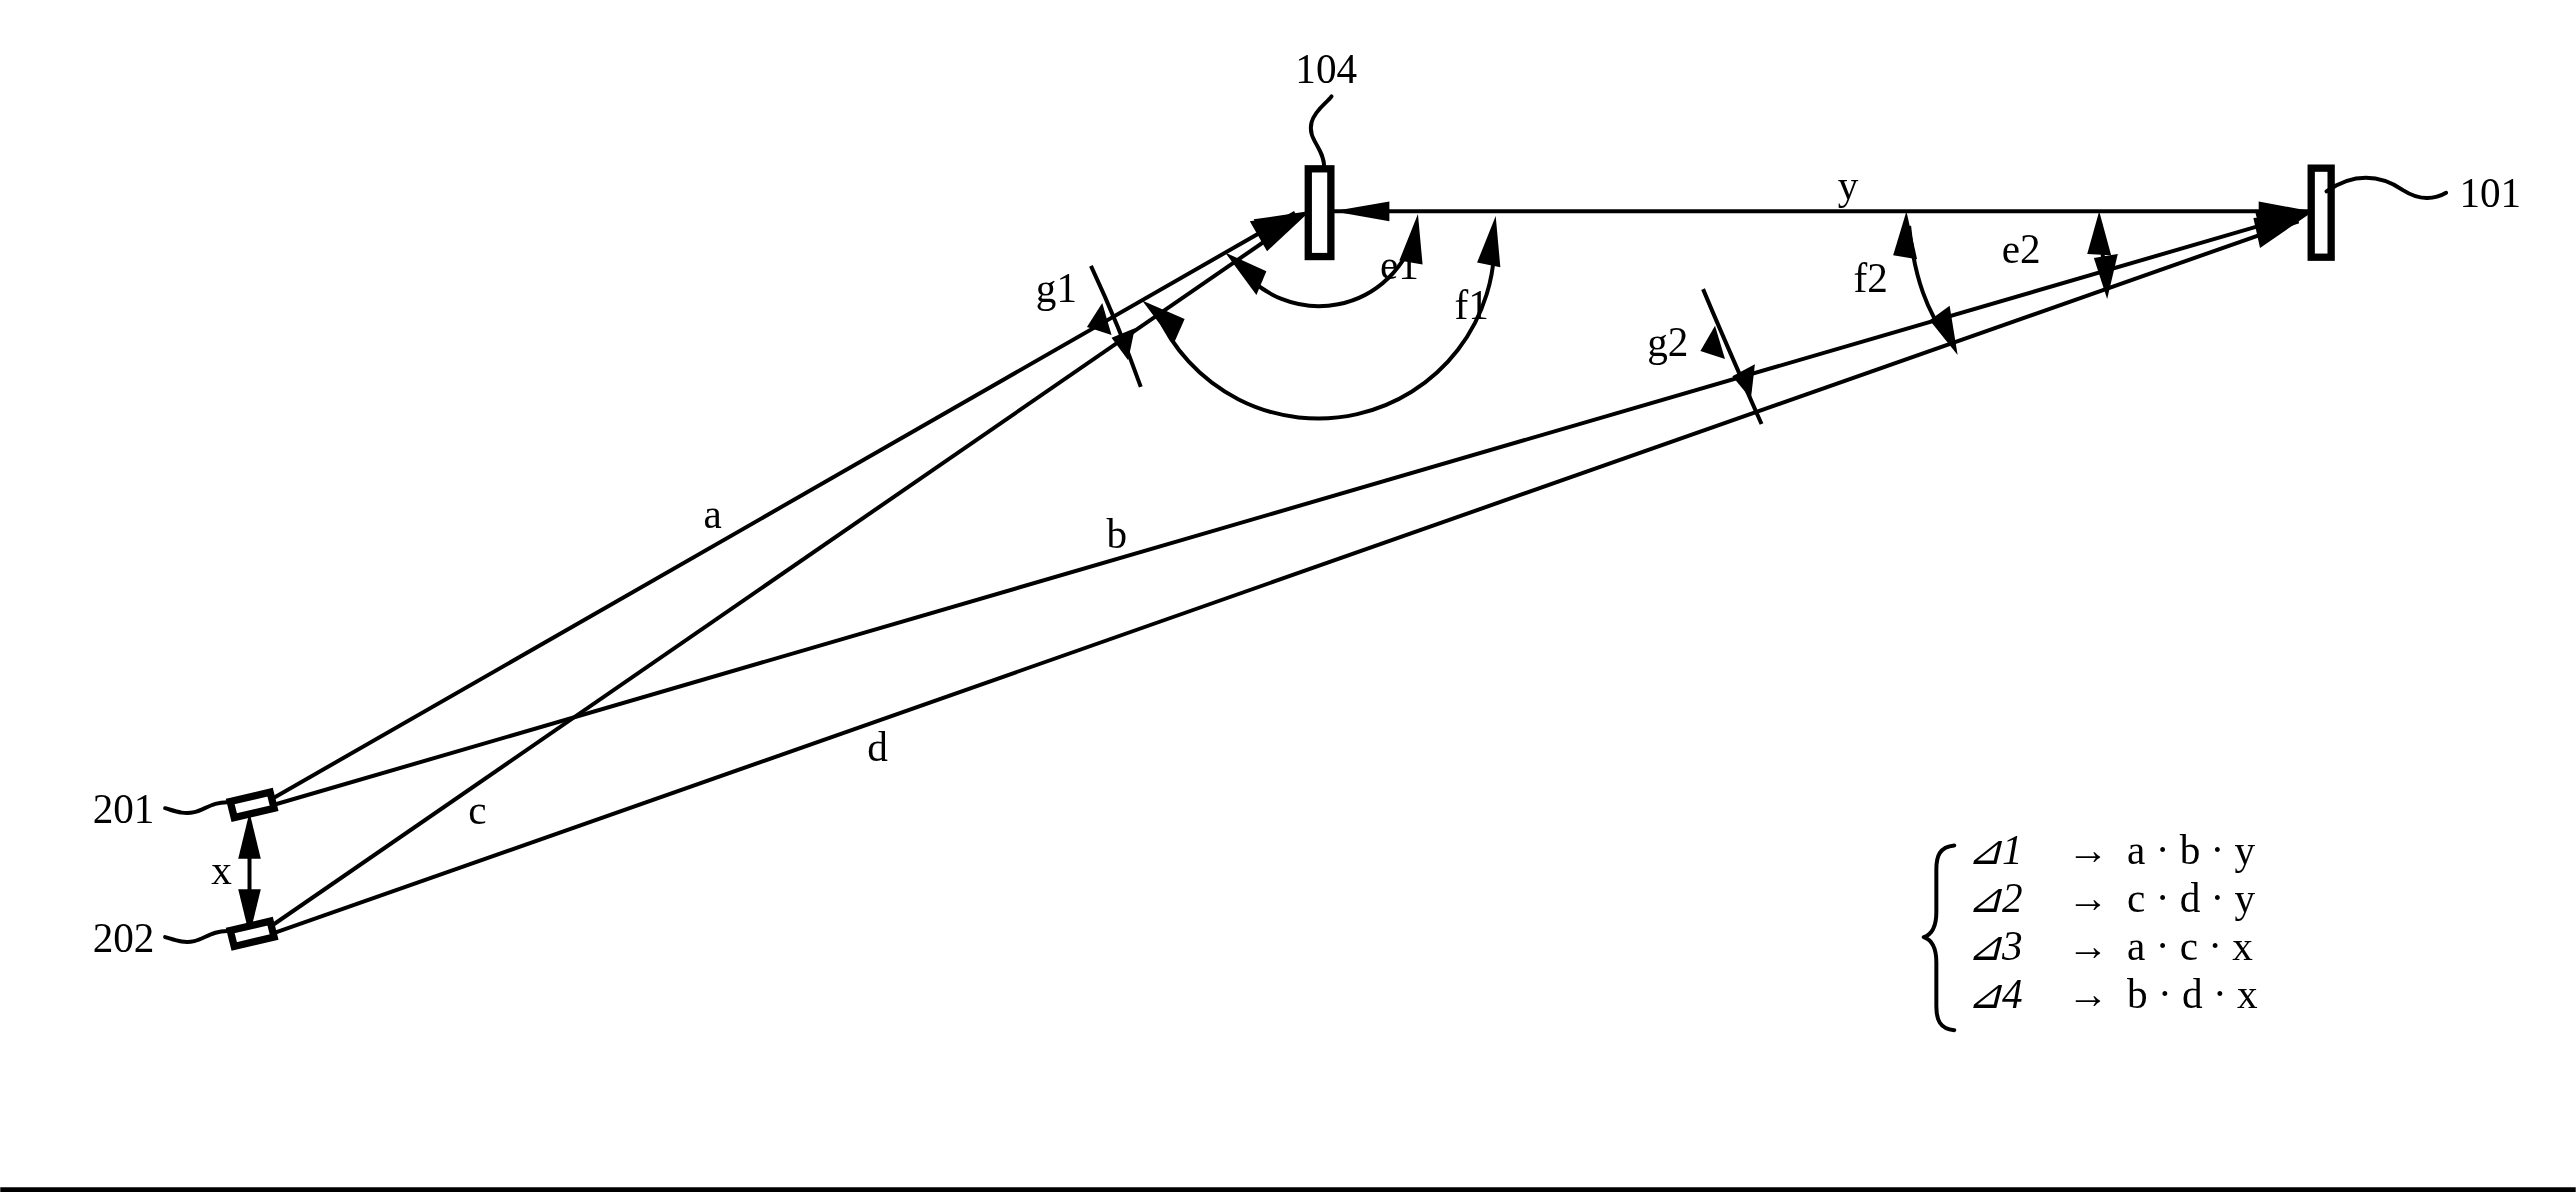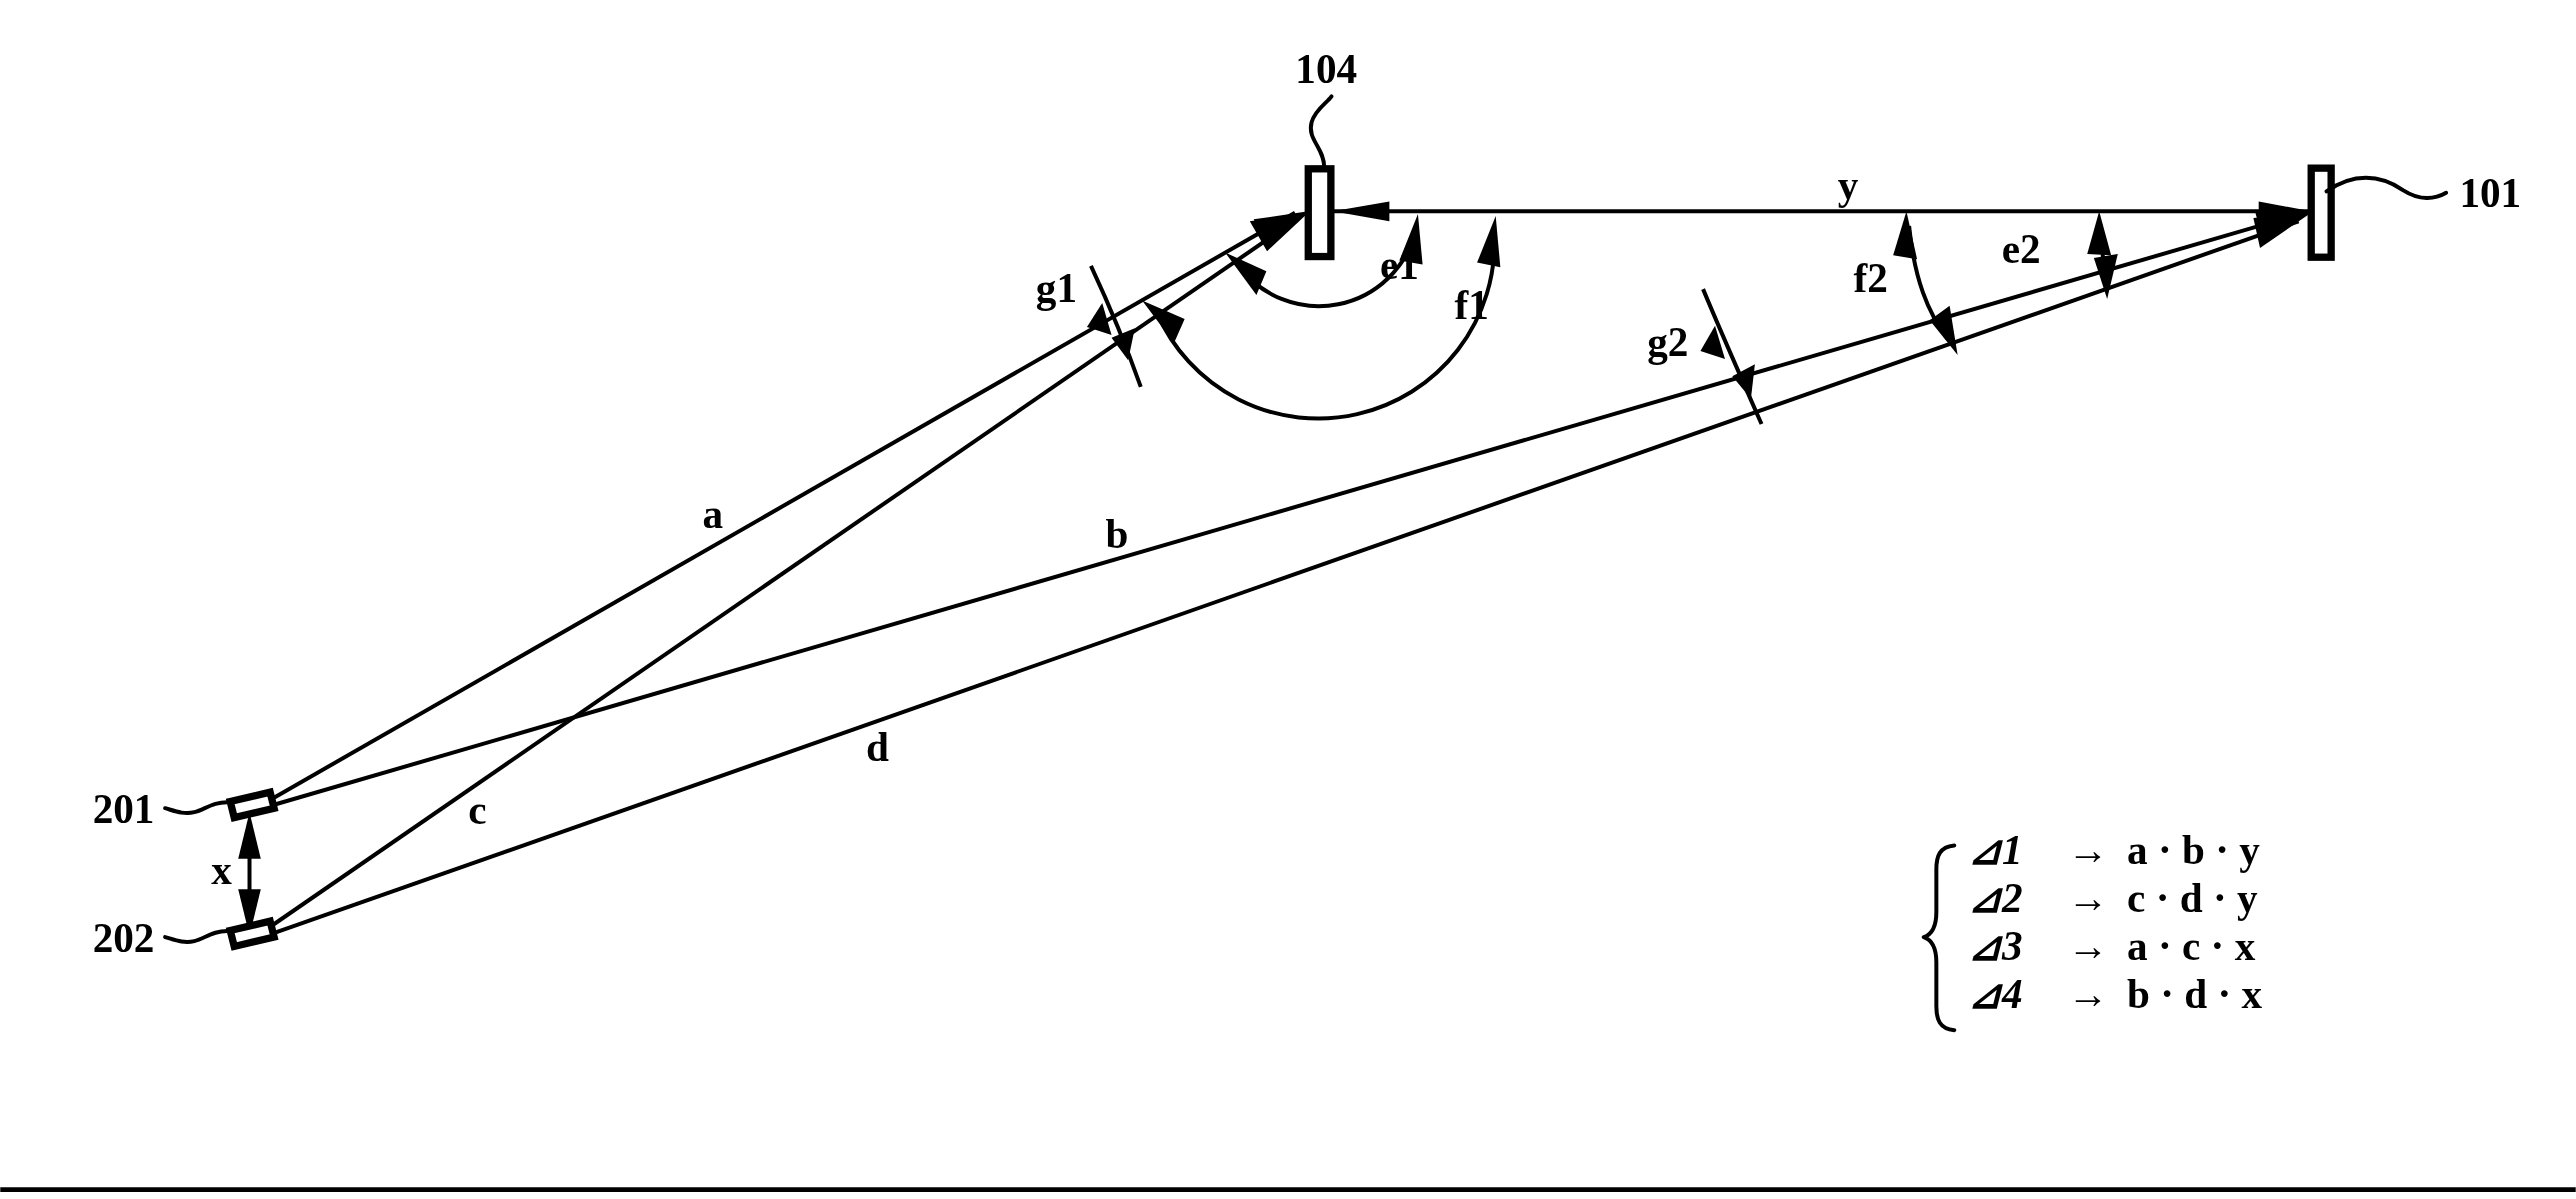--- a/index.html
+++ b/index.html
@@ -15,21 +15,20 @@
     overflow: hidden;
     font-family: "Liberation Serif", "DejaVu Serif", serif;
     color: #000000;
   }
   #figure-root {
     position: absolute;
     left: 0;
     top: 0;
     width: 2576px;
     height: 1199px;
-    font-weight: bold;
   }
   svg.figure-canvas {
     position: absolute;
     left: 0;
     top: 0;
     width: 2576px;
     height: 1199px;
     display: block;
   }
   .txt {

